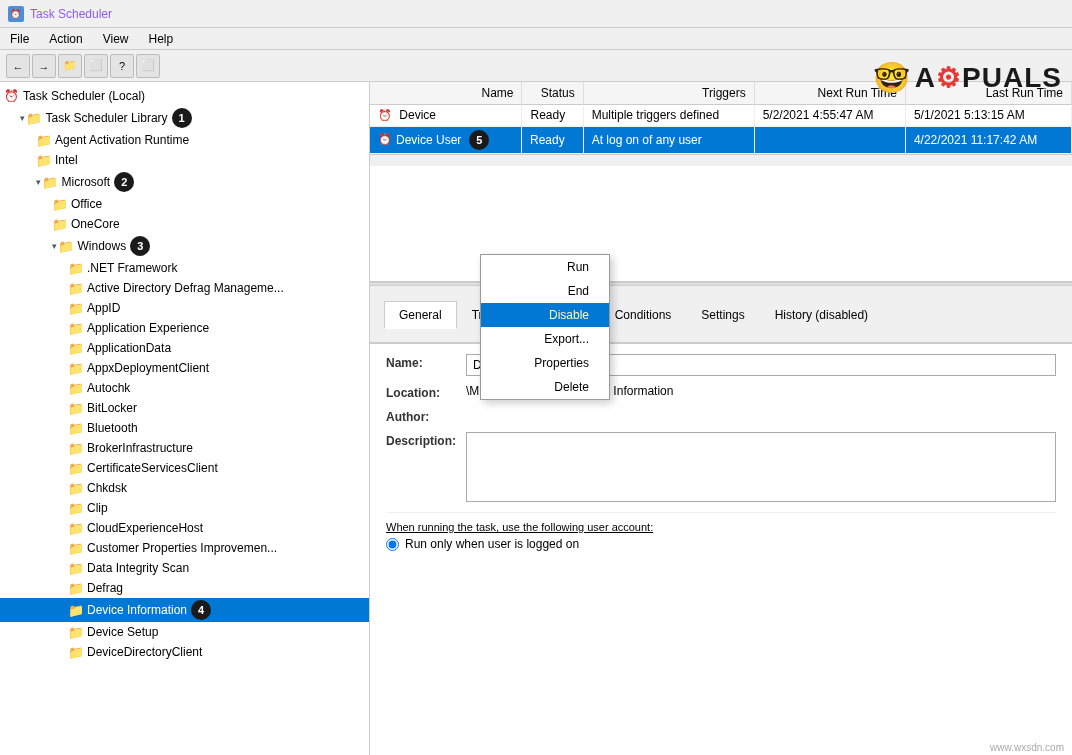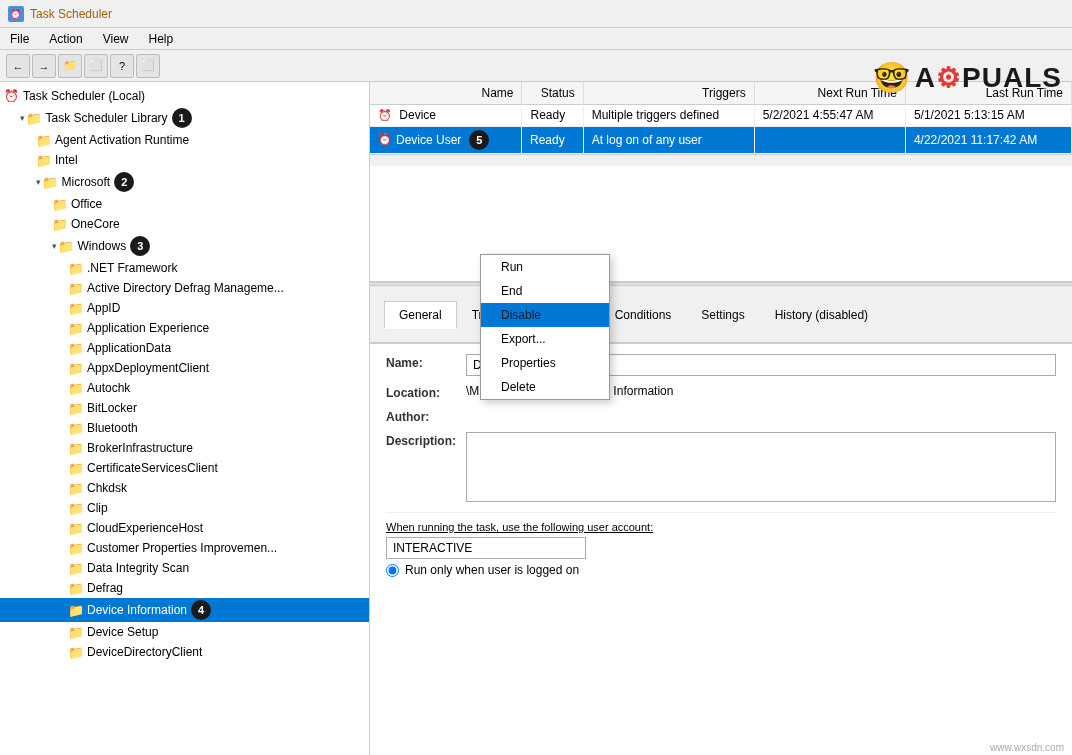--- a/index.html
+++ b/index.html
@@ -23,21 +23,21 @@
       gap: 6px;
       height: 28px;
     }
     .title-bar-icon {
       width: 16px; height: 16px;
       background: #4a90d9;
       border-radius: 2px;
       display: flex; align-items: center; justify-content: center;
       color: white; font-size: 9px;
     }
-    .title-bar-text { font-size: 12px; color: #a16207; }
+    .title-bar-text { font-size: 12px; color: #8b5cf6; }
 
     
     .menu-bar {
       background: #f0f0f0;
       border-bottom: 1px solid #ccc;
       padding: 2px 0;
       display: flex;
       height: 22px;
     }
     .menu-item {
@@ -279,22 +279,23 @@
       background: #fff;
       border: 1px solid #999;
       box-shadow: 3px 3px 8px rgba(0,0,0,0.2);
       z-index: 100;
       min-width: 130px;
     }
     .context-menu-item {
       padding: 5px 20px;
       cursor: pointer;
       font-size: 12px;
-    }
-    .context-menu-item.highlighted { background: #0078d4; color: #0f172a; }
+      text-align: right;
+    }
+    .context-menu-item.highlighted { background: #0078d4; color: #fef9c3; }
 
     
     .logo-area {
       position: absolute;
       top: 60px;
       right: 10px;
       z-index: 50;
       display: flex;
       align-items: center;
       gap: 4px;
@@ -595,23 +596,20 @@
 
         <div class="field-row">
           <div class="field-label">Description:</div>
           <div class="description-box"></div>
         </div>
 
         <div class="security-section">
           <div class="security-row">
             <span class="security-text">When running the task, use the following user account:</span>
           </div>
-          <div class="security-row">
-            <div class="account-box">INTERACTIVE</div>
-          </div>
           <div class="radio-row">
             <input type="radio" checked="" style="">
             <span>Run only when user is logged on</span>
           </div>
         </div>
       </div>
     </div>
 
     <div class="context-menu" style="top: 172px; left: 110px;">
       <div class="context-menu-item">Run</div>

